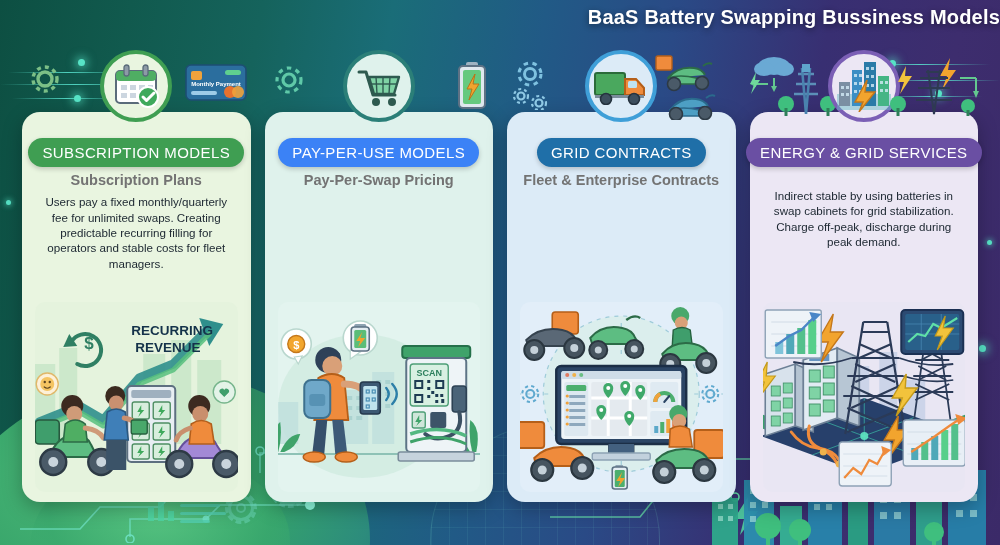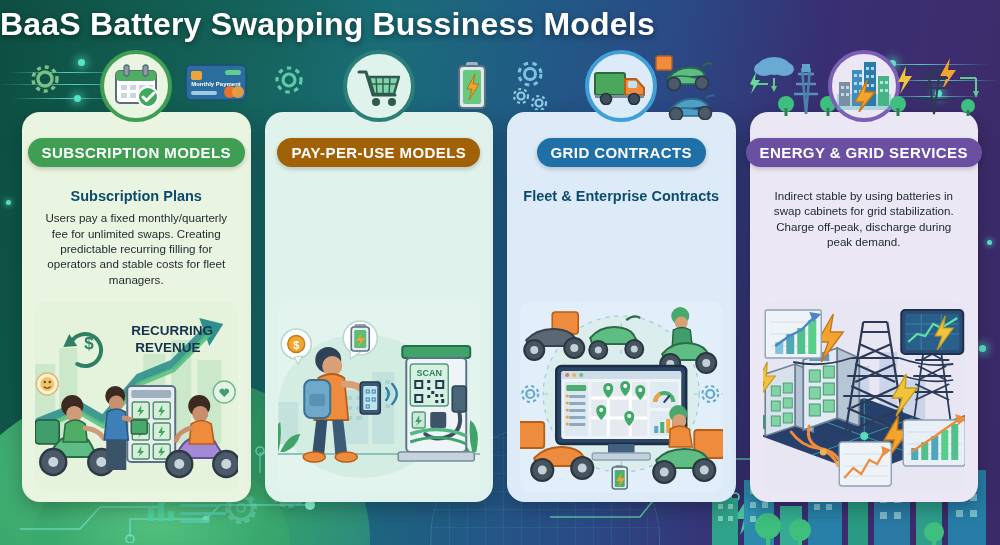--- a/index.html
+++ b/index.html
@@ -61,56 +61,56 @@
     border:3px dashed rgba(120,225,205,.40);
   }
   .gear::after { inset:5px; border:2px solid rgba(120,225,205,.40); border-style:solid; }
   .bars-deco { position:absolute; display:flex; gap:4px; align-items:flex-end; }
   .bars-deco i { display:block; width:6px; background:#4fd6a4; opacity:.85; }
   .lines-deco { position:absolute; display:flex; flex-direction:column; gap:5px; }
   .lines-deco i { display:block; height:3px; background:#52cfb0; opacity:.8; border-radius:2px; }
 
   
   .title {
-    position:absolute; top:6px; left:0; right:0; text-align:left;
-    font-size:32px; font-weight:bold; color:#ffffff; letter-spacing:.2px;
+    position:absolute; top:6px; left:0; right:0; text-align:right;
+    font-size:20px; font-weight:bold; color:#ffffff; letter-spacing:.2px;
     text-shadow:0 2px 6px rgba(0,0,0,.45);
   }
 
   
   .cards {
     position:absolute; top:112px; left:22px; right:22px;
     display:flex; gap:14px;
   }
   .card {
     flex:1 1 0; border-radius:18px; padding:26px 10px 10px;
     position:relative; min-width:0;
     box-shadow:0 6px 20px rgba(0,0,0,.28);
     height: 390px;
     display:flex; flex-direction:column; align-items:center;
   }
   .card.c1 { background:#e9f5e0; }
   .card.c2 { background:#dff2ec; }
   .card.c3 { background:#dcebf7; }
-  .card.c4 { background:#ece7f4; }
+  .card.c4 { background:#ece7f4;gap:16px; }
 
   .badge {
     border-radius:20px; padding:6px 14px; color:#fff;
-    font-size:15px; font-weight:bold; letter-spacing:.4px;
+    font-size:15px; font-weight:normal; letter-spacing:.4px;
     white-space:nowrap; text-align:center;
     box-shadow:0 2px 5px rgba(0,0,0,.2);
-    margin-bottom:21px;
+    margin-bottom:5px;
   }
   .card.c1 .badge { background:#3f9e52; }
-  .card.c2 .badge { background:#a16207; }
+  .card.c2 .badge { background:#3b82f6; }
   .card.c3 .badge { background:#1f6fa8; }
   .card.c4 .badge { background:#6a4fa3; }
 
   .card-title {
-    font-size:14.5px; font-weight:bold; color:#0c4a6e;
+    font-size:14.5px; font-weight:bold; color:#737373;
     text-align:center; line-height:1.2; margin-bottom:5px; padding:0 2px;
   }
   .card-body {
     font-size:11.6px; color:#1b2630; text-align:center;
     line-height:1.32; padding:0 4px; margin-bottom:6px;
   }
   .illus {
     margin-top:auto; width:calc(100% - 6px); height:190px;
     border-radius:10px; position:relative; overflow:hidden;
   }
@@ -437,20 +437,21 @@
           <svg width="34" height="50">
             <rect x="11" y="2" width="12" height="5" rx="2" fill="#9fb3c2"></rect>
             <rect x="4" y="6" width="26" height="42" rx="4" fill="#dfe8ee" stroke="#5e7285" stroke-width="2"></rect>
             <rect x="8" y="10" width="18" height="34" rx="2" fill="#66c97e"></rect>
             <polygon points="20,14 12,29 17,29 14,40 24,24 18,24" fill="#f2a42e" stroke="#b8741a" stroke-width="1"></polygon>
           </svg>
         </div>
       </div>
 
       <div class="badge">PAY-PER-USE MODELS</div>
+      <div class="card-title">Pay-Per-Swap Pricing</div>
 
       <div class="illus">
         <svg width="100%" height="190" viewBox="0 0 226 190" preserveAspectRatio="xMidYMid slice">
           <ellipse cx="96" cy="104" rx="84" ry="72" fill="#cdeade" opacity=".7"></ellipse>
           <g fill="#bfe0dd" opacity=".8">
             <rect x="12" y="100" width="20" height="42"></rect>
               <rect x="76" y="88" width="26" height="54"></rect>
             <rect x="106" y="70" width="22" height="72"></rect>
           </g>
           <g fill="#a9d2cf" opacity=".9">

